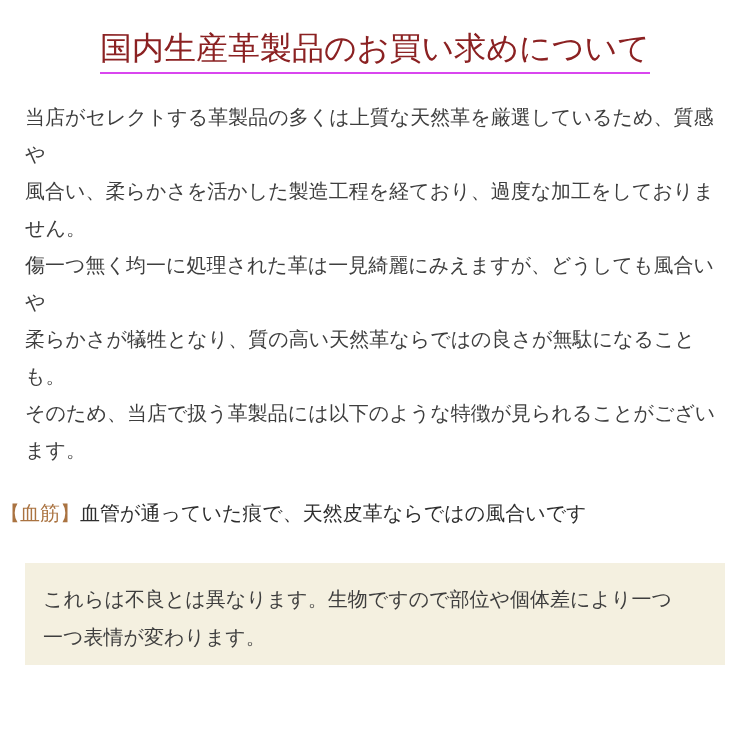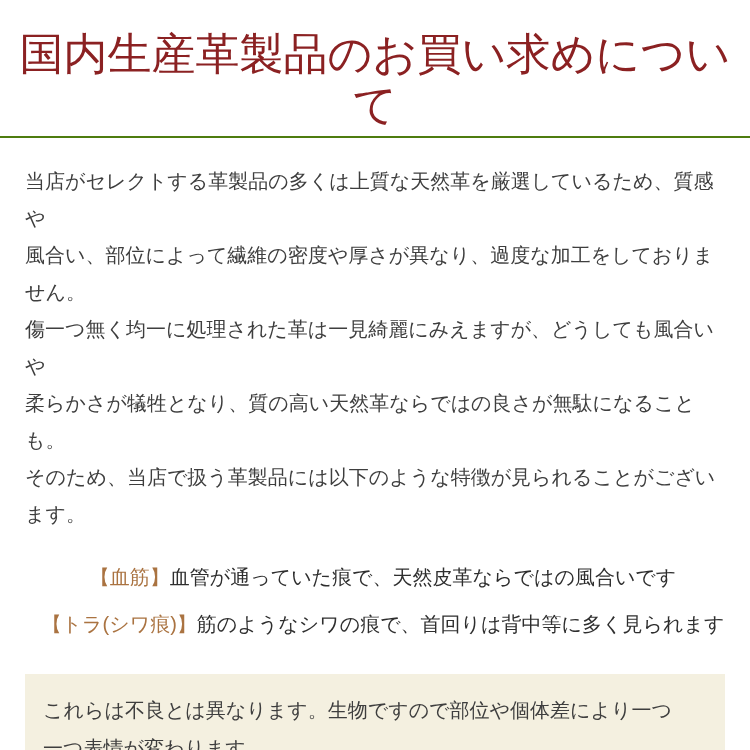--- a/index.html
+++ b/index.html
@@ -15,41 +15,39 @@
     overflow: hidden;
     font-family: "Liberation Serif", "DejaVu Serif", serif;
   }
   .title-wrap {
     margin-top: 30px;
     text-align: center;
   }
   .page-title {
     display: inline-block;
     font-family: "Liberation Serif", "DejaVu Serif", serif;
-    font-size: 44px;
+    font-size: 32px;
     font-weight: 500;
     color: #8b2122;
     letter-spacing: 0px;
-    border-bottom: 2px solid #4d7c0f;
+    border-bottom: 2px solid #d946ef;
     padding-bottom: 5px;
     line-height: 1.15;
   }
   .intro {
     margin: 25px 20px 0 25px;
     font-size: 20px;
     line-height: 37px;
     color: #3e3e3e;
     white-space: pre-line;
     text-align: left;
   }
   .features {
     margin-top: 21px;
-    text-align: center;
     font-family: "Liberation Sans", "DejaVu Sans", sans-serif;
-    padding-left: 16px;
   }
   .feature {
     font-size: 20px;
     line-height: 47px;
     color: #2e2e2e;
     white-space: nowrap;
   }
   .feature .label {
     color: #aa7341;
   }
@@ -70,28 +68,27 @@
 </head>
 <body>
 
 <div class="page">
 
   <div class="title-wrap">
     <span class="page-title">国内生産革製品のお買い求めについて</span>
   </div>
 
   <div class="intro">当店がセレクトする革製品の多くは上質な天然革を厳選しているため、質感や
-風合い、部位によって繊維の密度や厚さが異なり、過度な加工をしておりません。
+風合い、柔らかさを活かした製造工程を経ており、過度な加工をしておりません。
 傷一つ無く均一に処理された革は一見綺麗にみえますが、どうしても風合いや
 柔らかさが犠牲となり、質の高い天然革ならではの良さが無駄になることも。
 そのため、当店で扱う革製品には以下のような特徴が見られることがございます。</div>
 
   <div class="features">
     <div class="feature"><span class="label">【血筋】</span><span>血管が通っていた痕で、天然皮革ならではの風合いです</span></div>
-    <div class="feature"><span class="label">【トラ(シワ痕)】</span><span>筋のようなシワの痕で、首回りは背中等に多く見られます</span></div>
   </div>
 
   <div class="notice-box">
     <div class="notice-text"><span>これらは不良とは異なります。生物ですので部位や個体差により一つ
 一つ表情が変わります。</span></div>
   </div>
 
 </div>
 
 </body></html>

